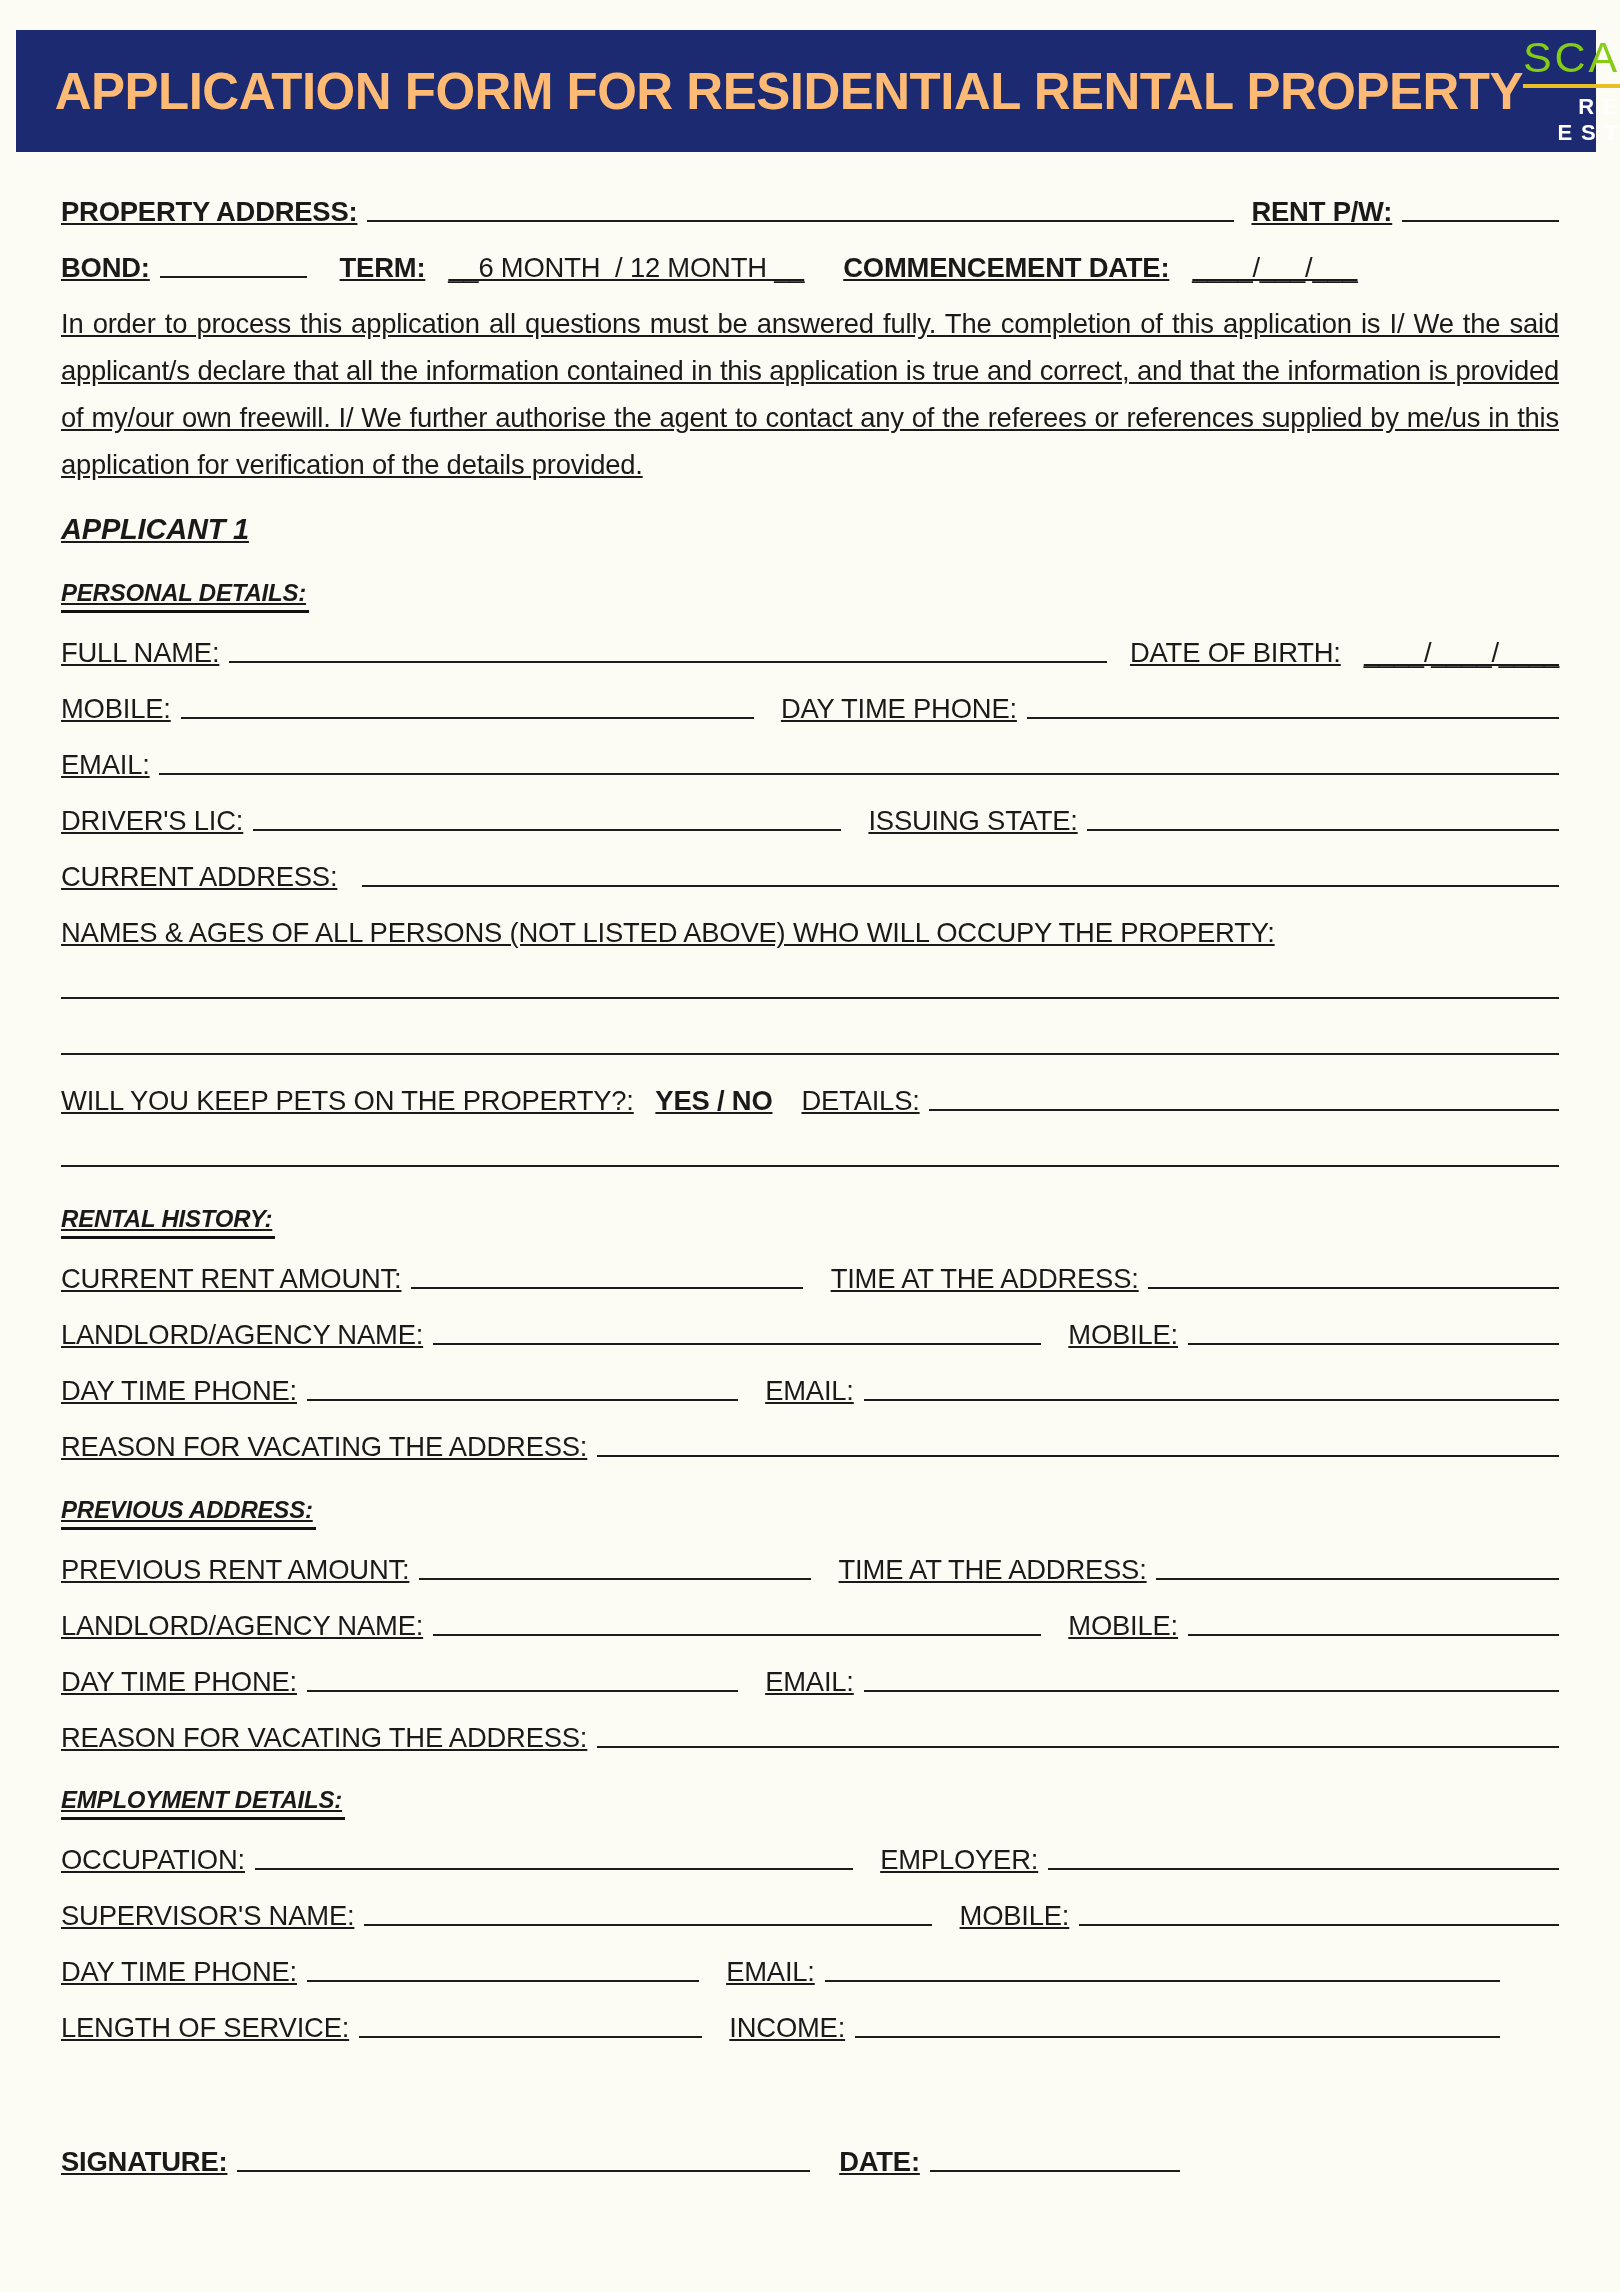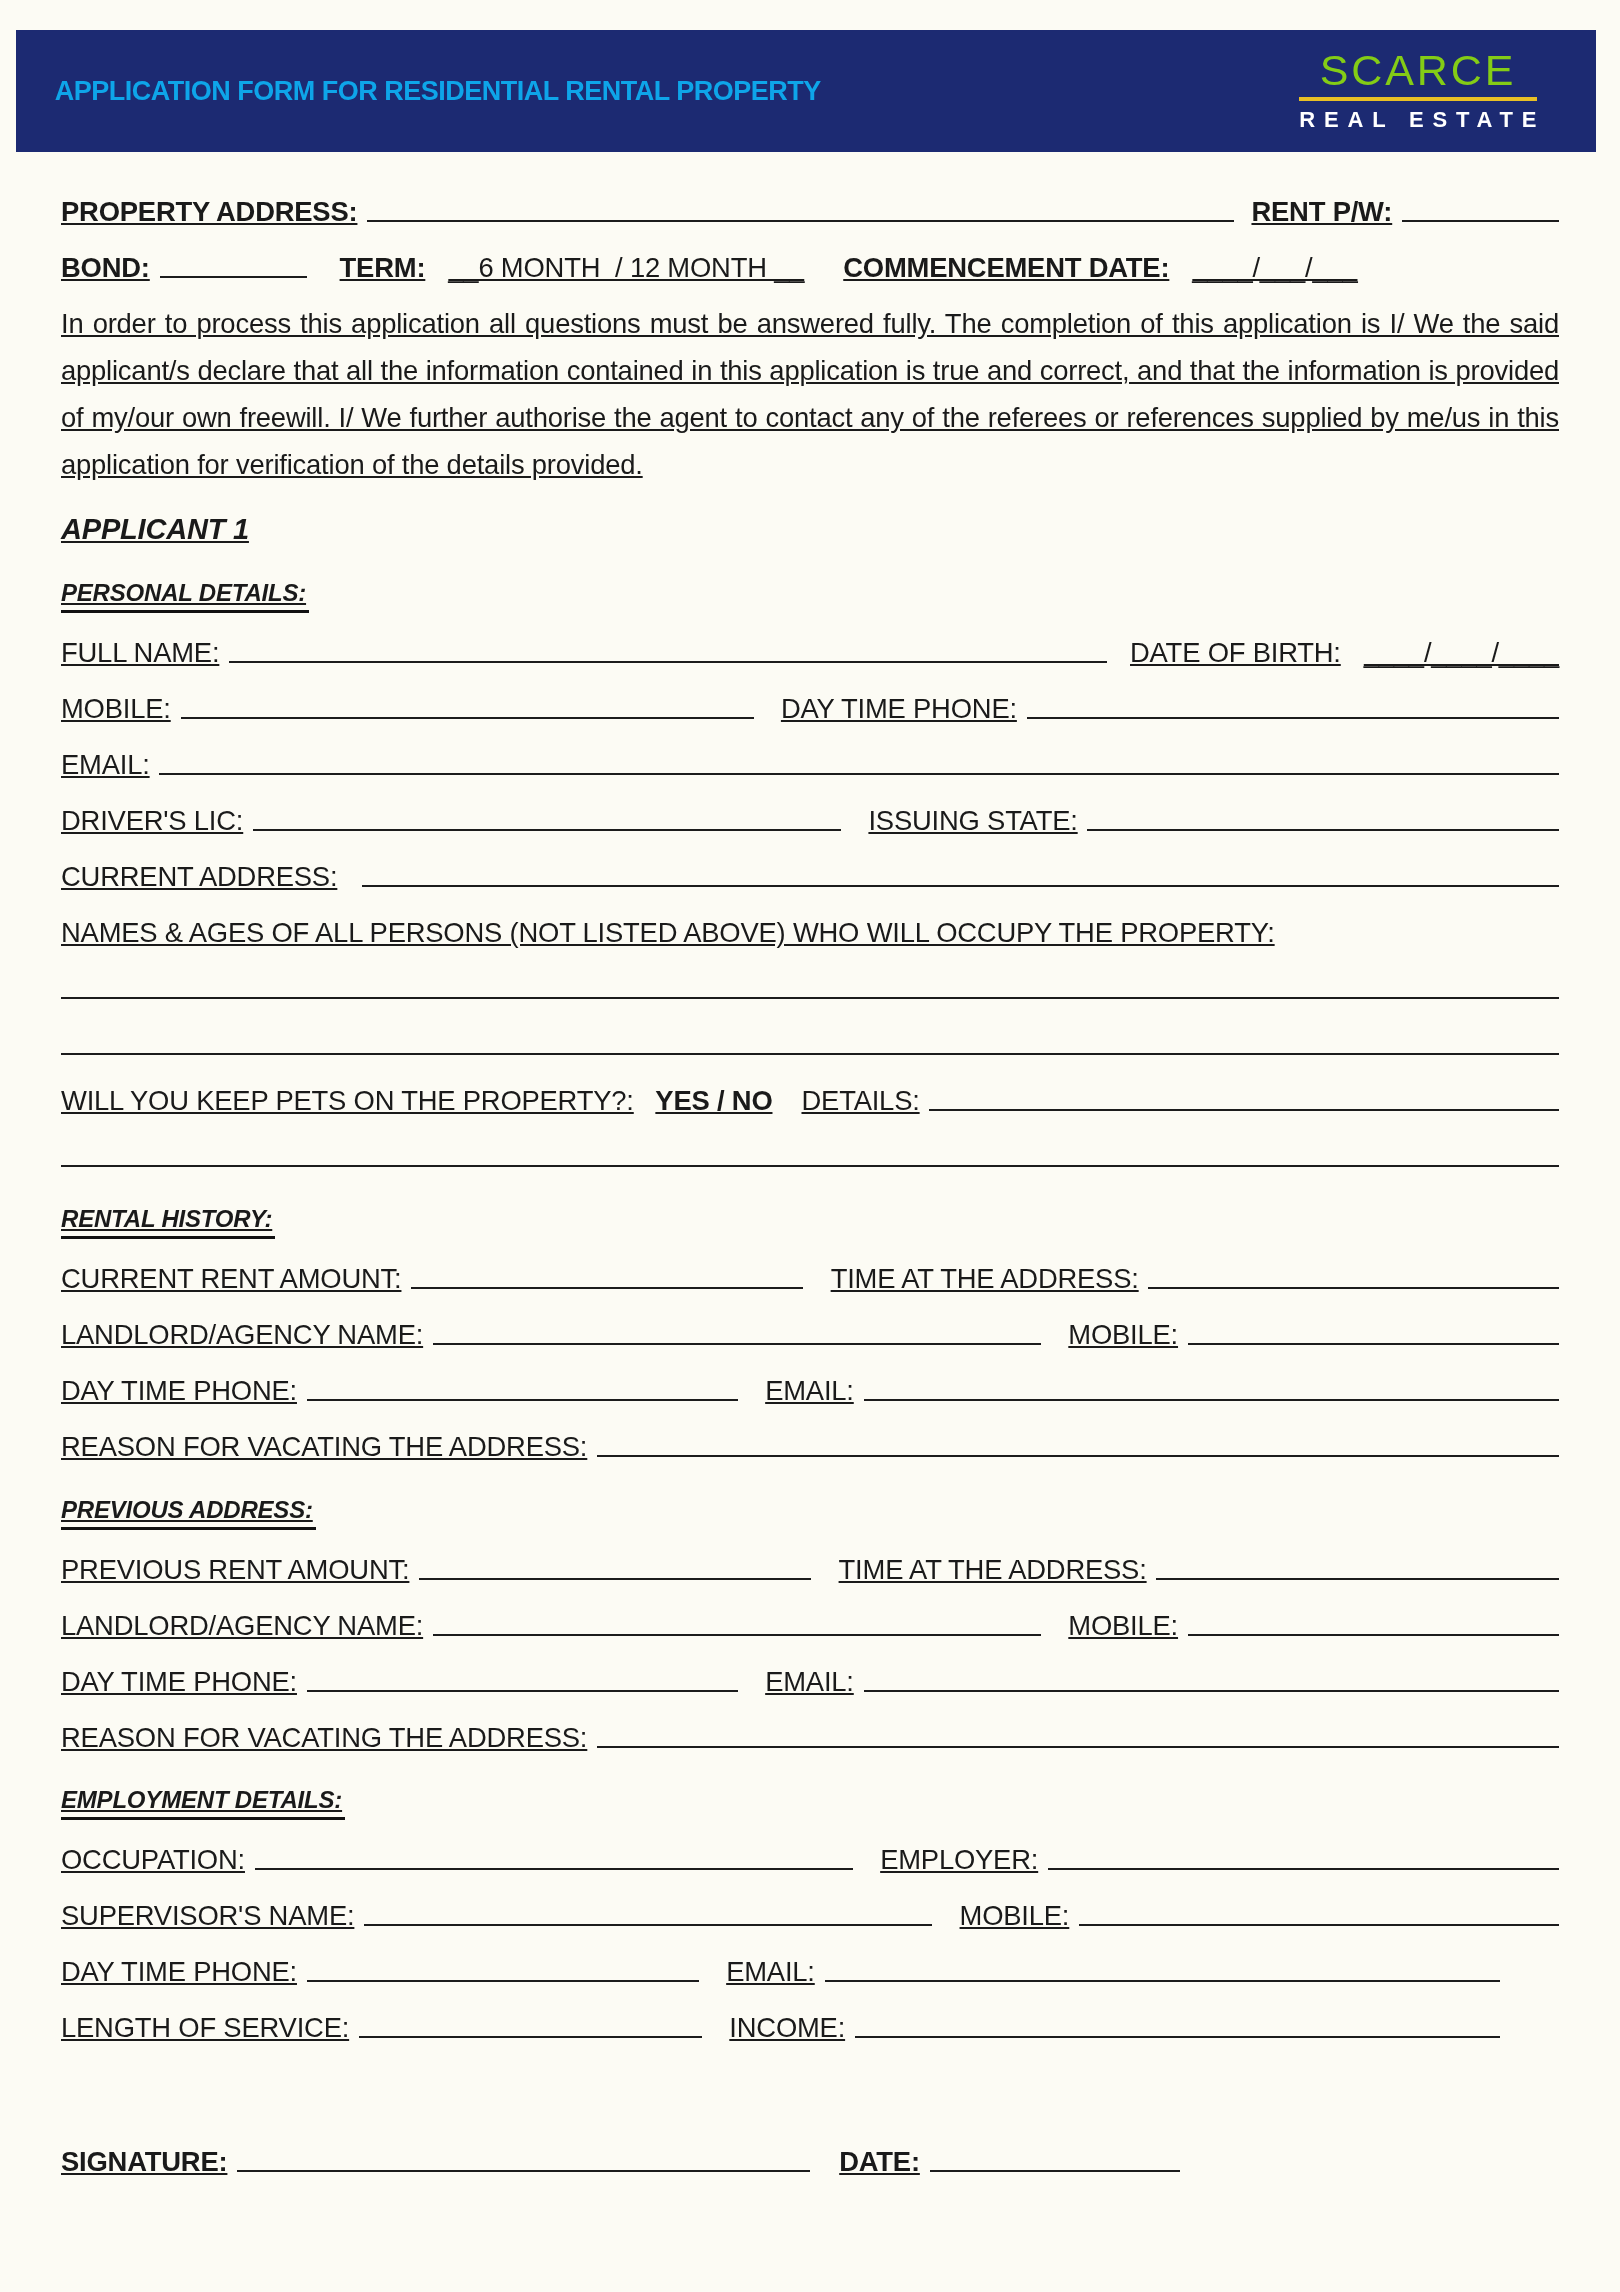--- a/index.html
+++ b/index.html
@@ -13,21 +13,21 @@
   
   .bar {
     box-sizing:border-box;
     margin:30px 24.5px 0 15.7px;
     height:122px;
     background:#1c2a72;
     display:flex; align-items:center; justify-content:space-between;
     padding:0 59px 0 39px;
   }
   .title {
-    font-size:27px; font-weight:bold; color:#0ea5e9; letter-spacing:-0.5px;
+    font-size:51px; font-weight:bold; color:#fdba74; letter-spacing:-0.5px;
     white-space:nowrap;
   }
   .logo { text-align:center; }
   .logo-name {
     font-size:43px; color:#84cc16; letter-spacing:2.9px; line-height:1; font-weight:400;
   }
   .logo-rule { height:4.9px; background:#e8bf25; margin:4.9px 0 5.9px; }
   .logo-tag {
     font-size:22px; color:#ffffff; letter-spacing:8.8px; margin-right:-8.8px;
     font-weight:bold;

